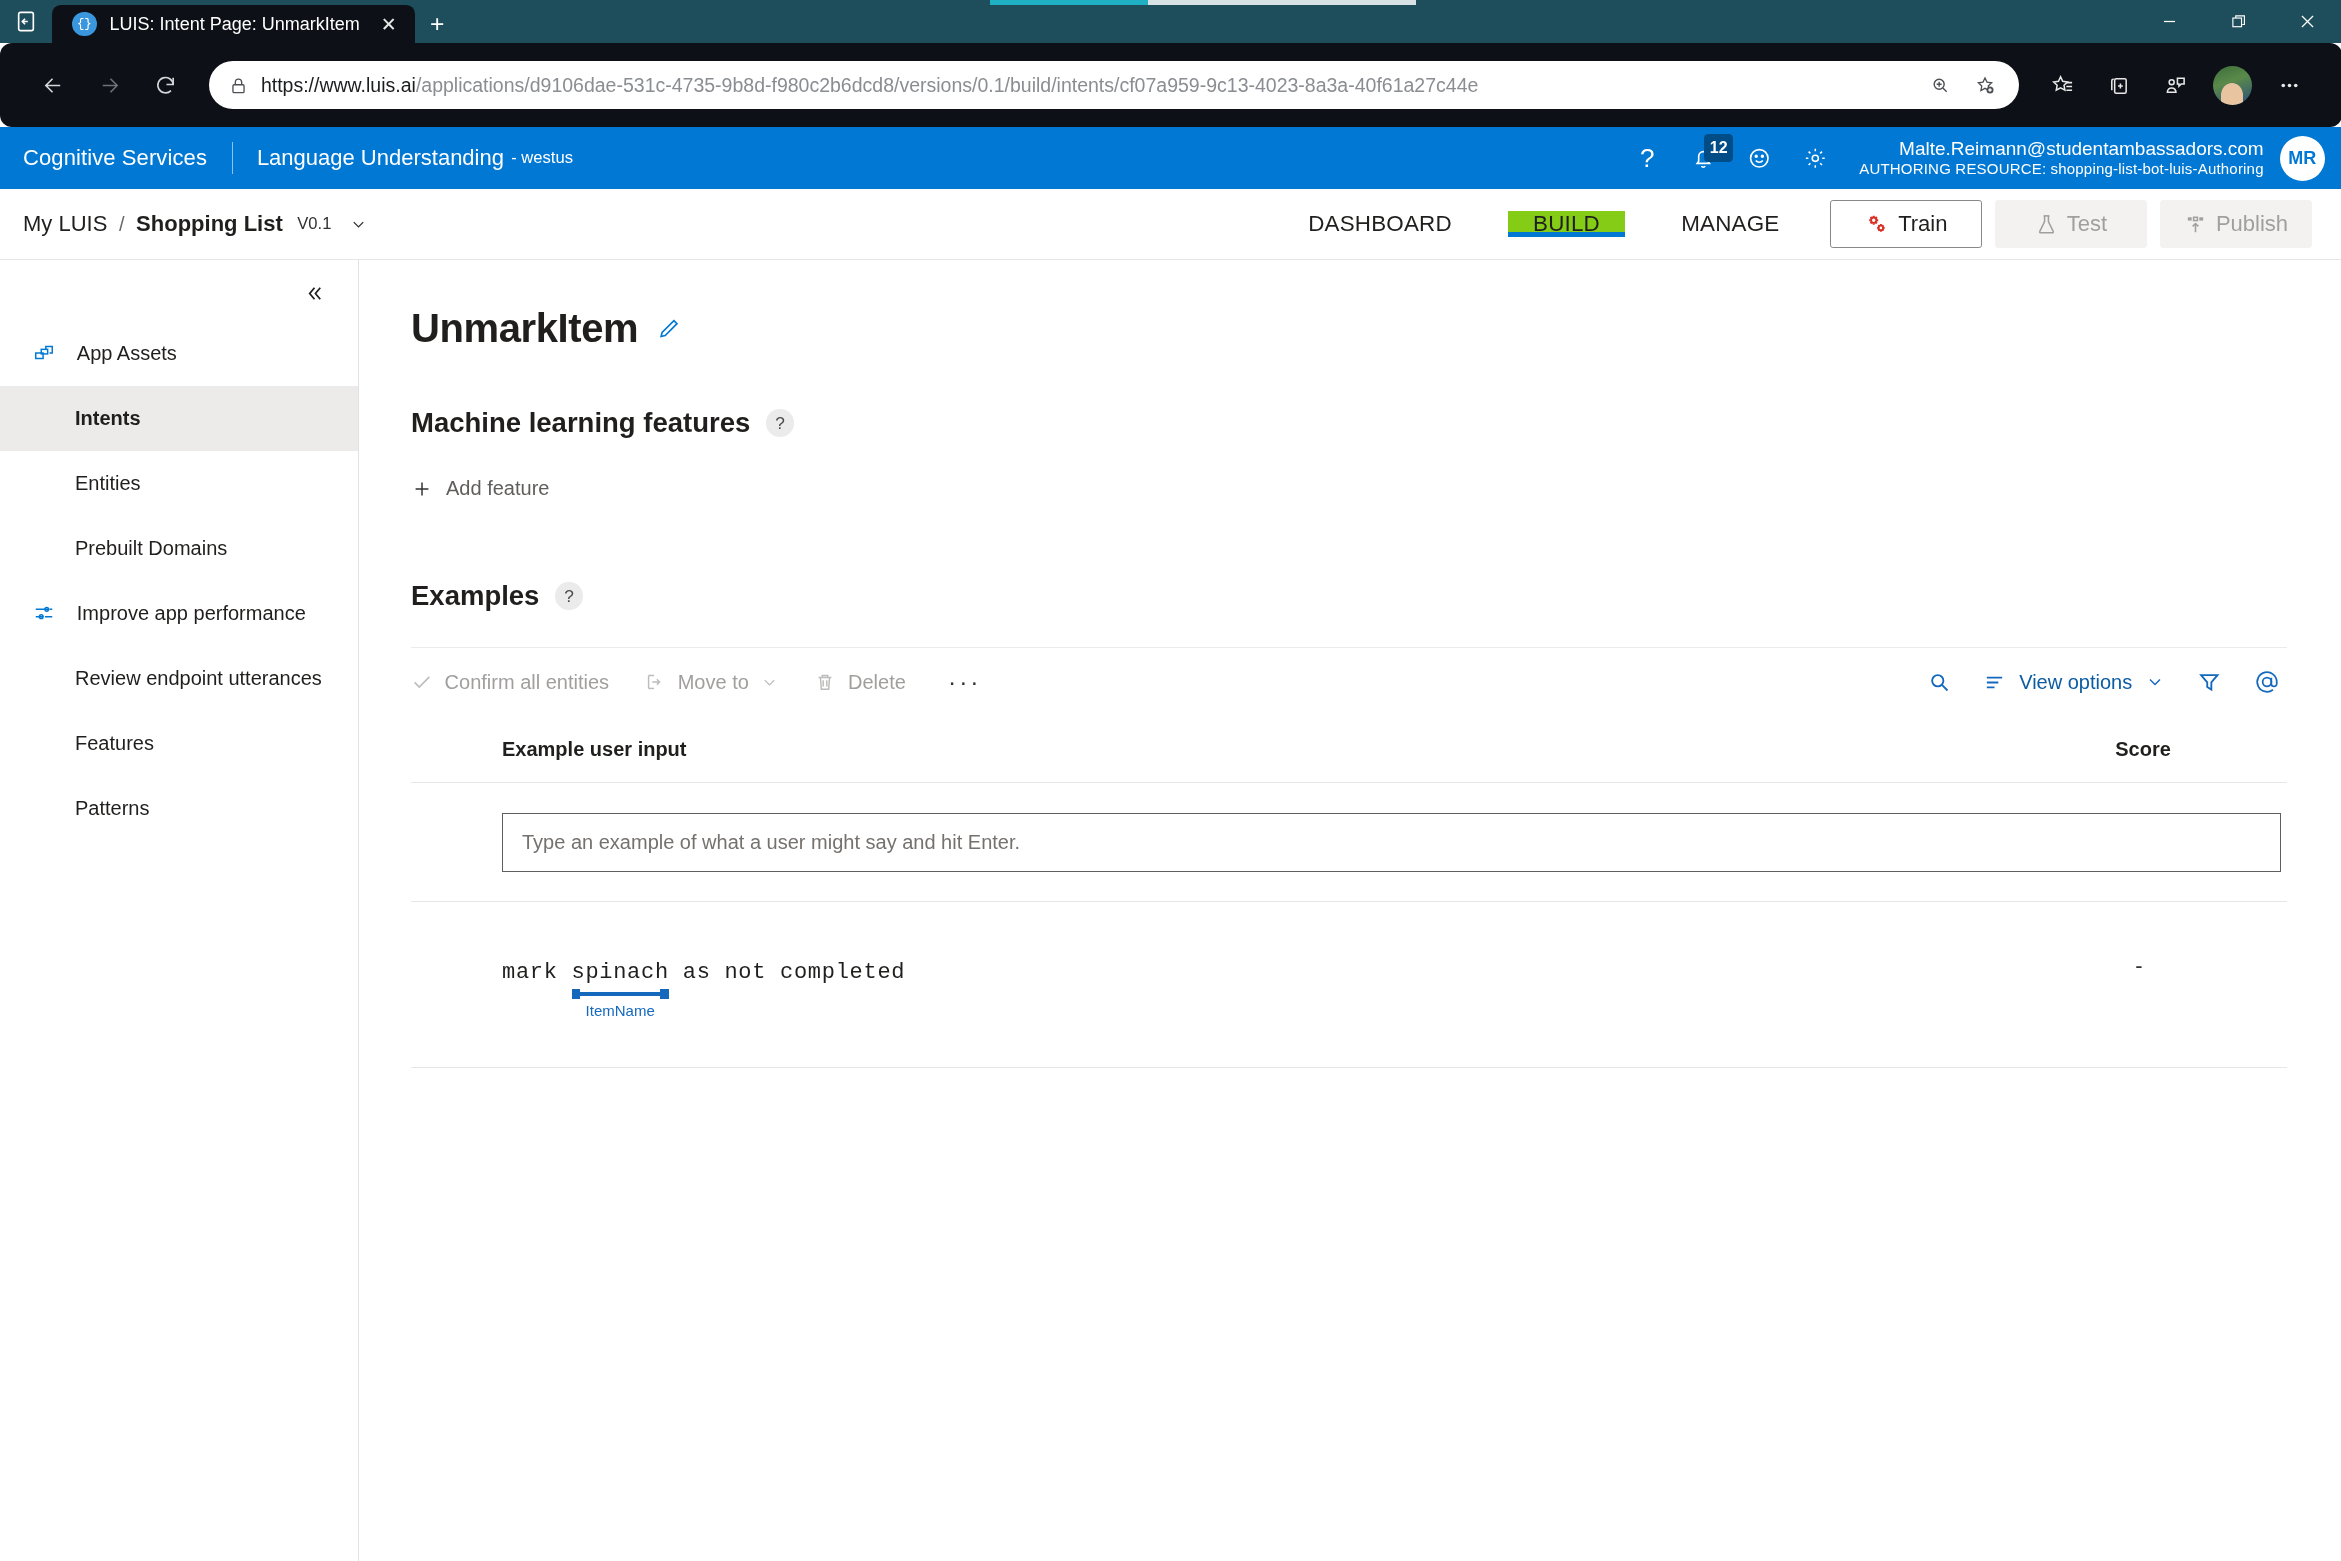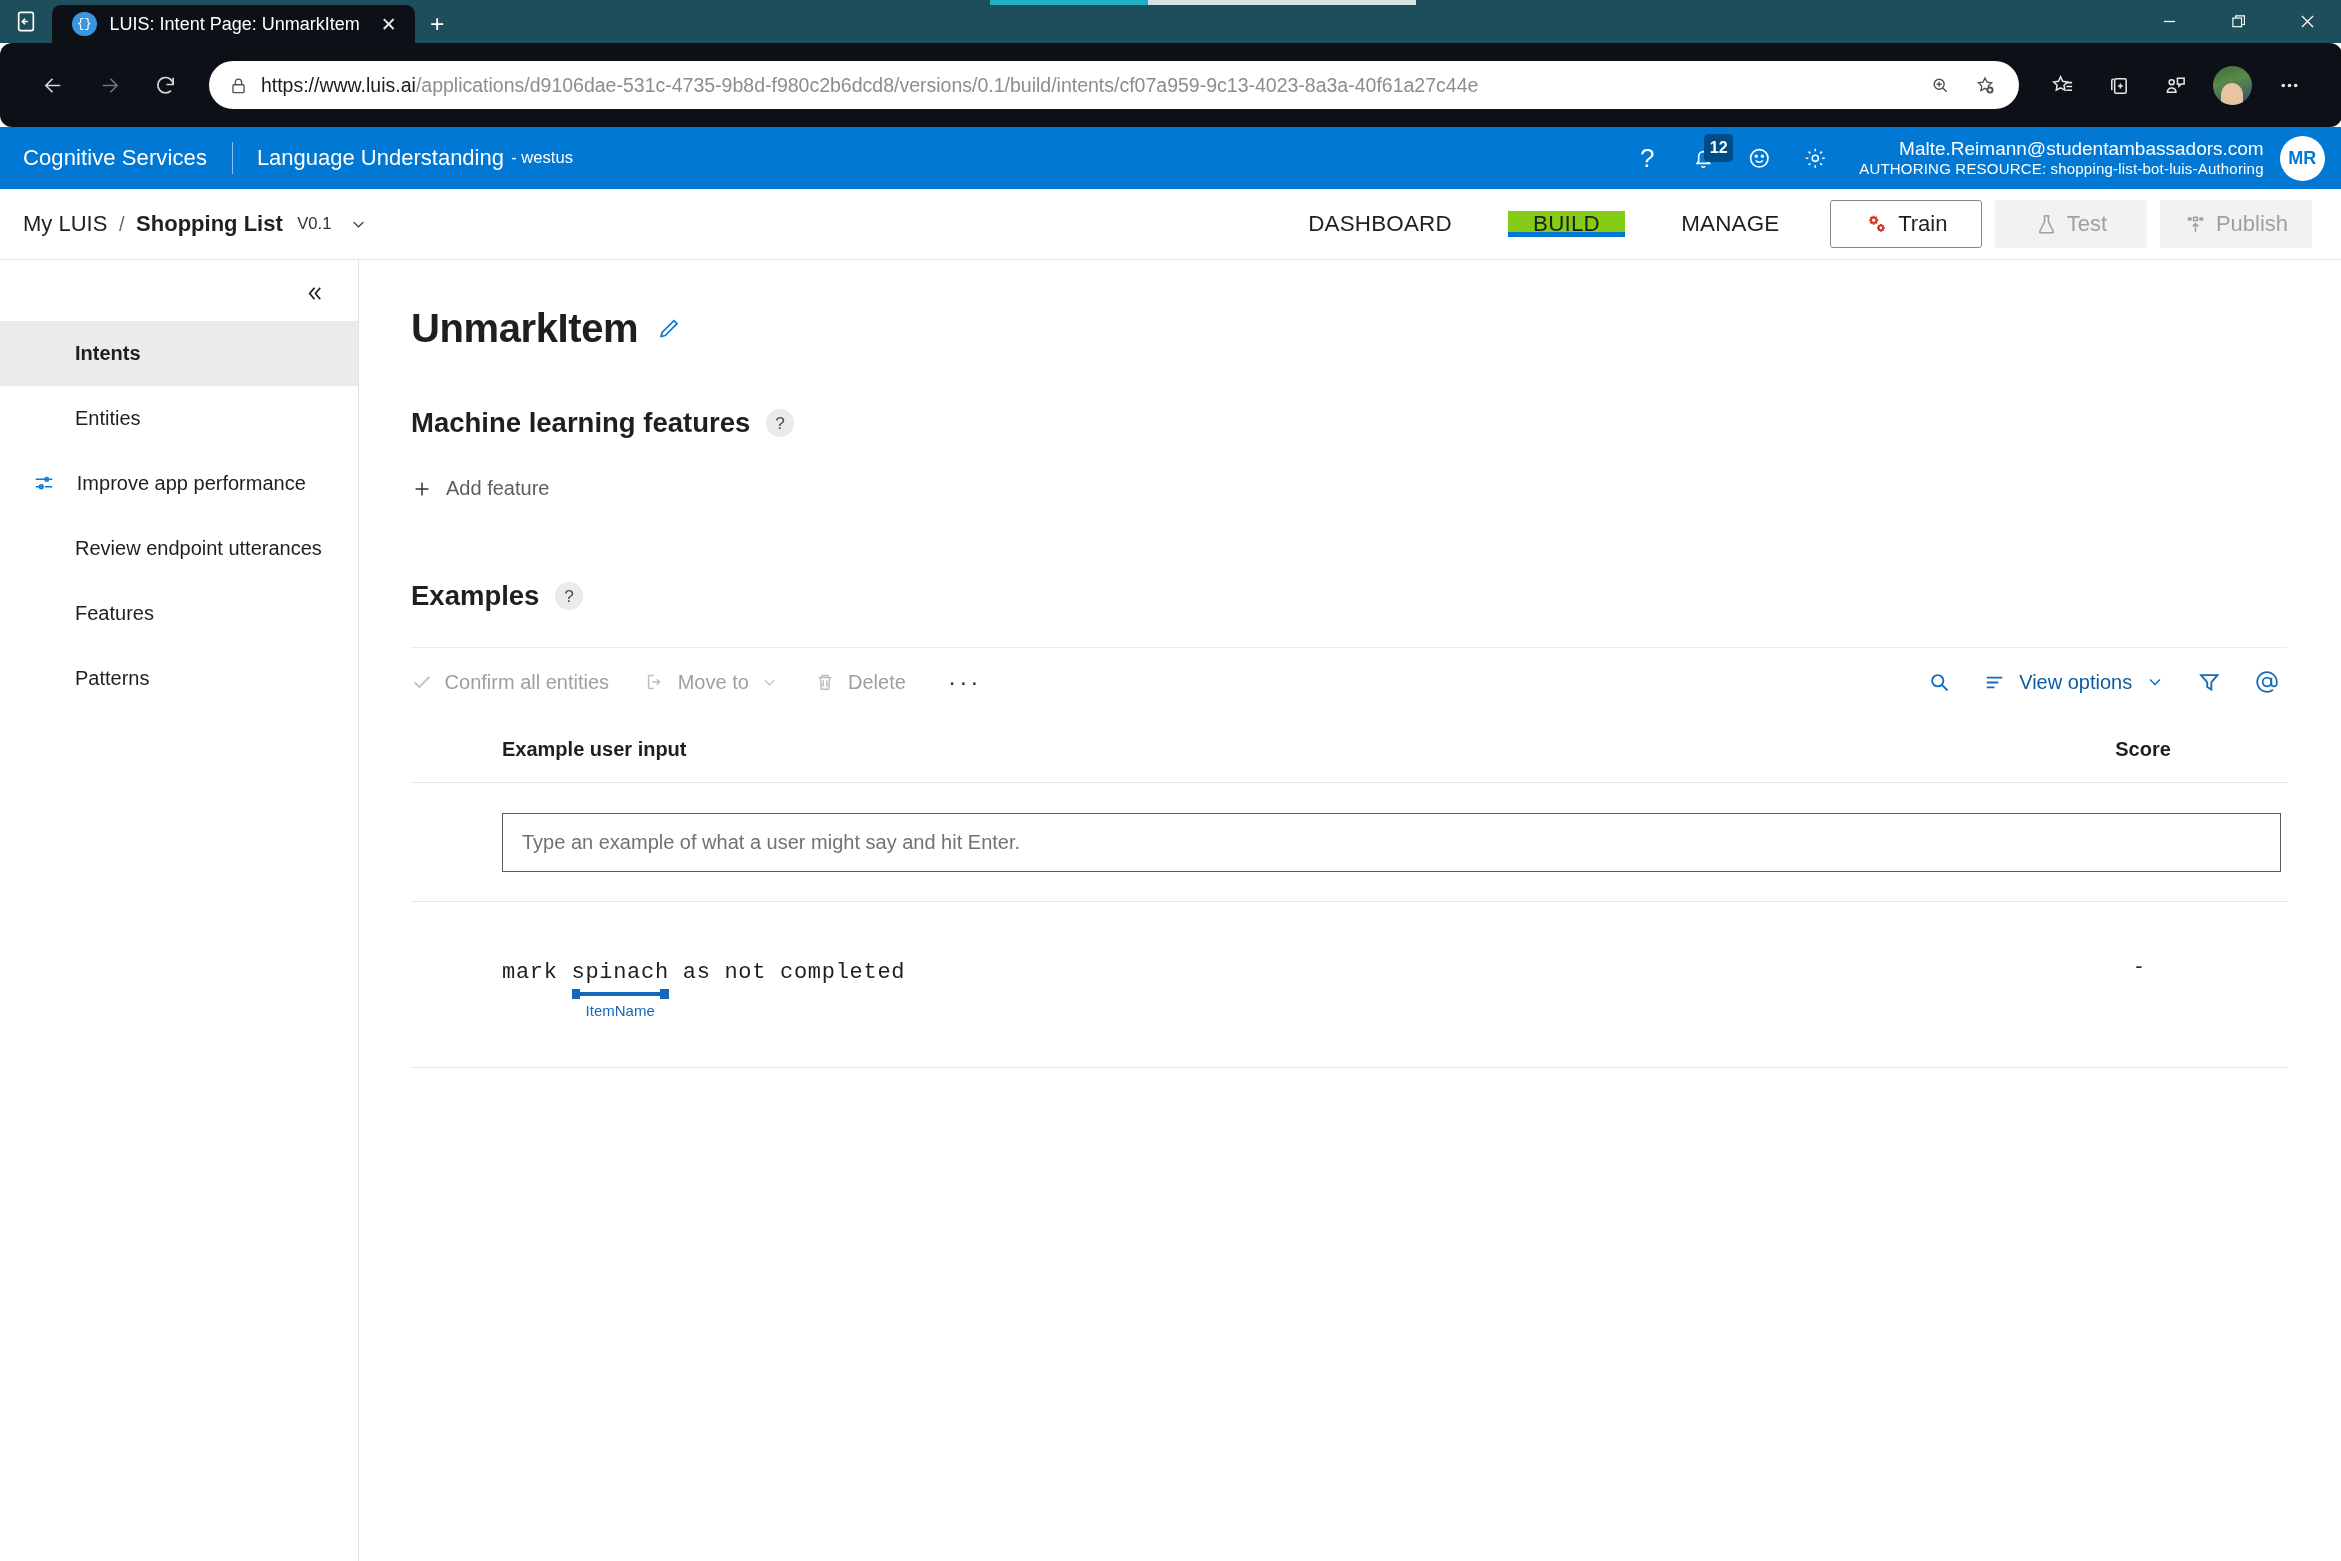--- a/index.html
+++ b/index.html
@@ -632,26 +632,39 @@
 
   <div class="sidebar">
     <div class="collapse-row">
       <span class="collapse-btn">
         <svg width="23" height="23" viewBox="0 0 24 24" fill="none" stroke="currentColor" stroke-width="1.8">
           <path d="M12 6l-5 6 5 6M18 6l-5 6 5 6"></path>
         </svg>
       </span>
     </div>
 
+    <div class="side-item group">
+      <span class="side-ico">
+        <svg width="22" height="22" viewBox="0 0 24 24" fill="none" stroke="currentColor" stroke-width="1.6">
+          <rect x="3" y="12" width="8" height="6"></rect>
+            <rect x="9" y="8" width="7" height="5"></rect>
+            <path d="M14 8V5h7v7h-3"></path>
+        </svg>
+      </span>
+      <span>App Assets</span>
+    </div>
 
     <div class="side-item sub active">
       <span>Intents</span>
     </div>
     <div class="side-item sub">
       <span>Entities</span>
+    </div>
+    <div class="side-item sub">
+      <span>Prebuilt Domains</span>
     </div>
 
     <div class="side-item group">
       <span class="side-ico">
         <svg width="22" height="22" viewBox="0 0 24 24" fill="none" stroke="currentColor" stroke-width="1.6">
           <path d="M3 8h14M3 16h8"></path>
             <circle cx="15" cy="8" r="2"></circle>
             <circle cx="9" cy="16" r="2"></circle>
           <path d="M18 8h3M13 16h8"></path>
         </svg>

